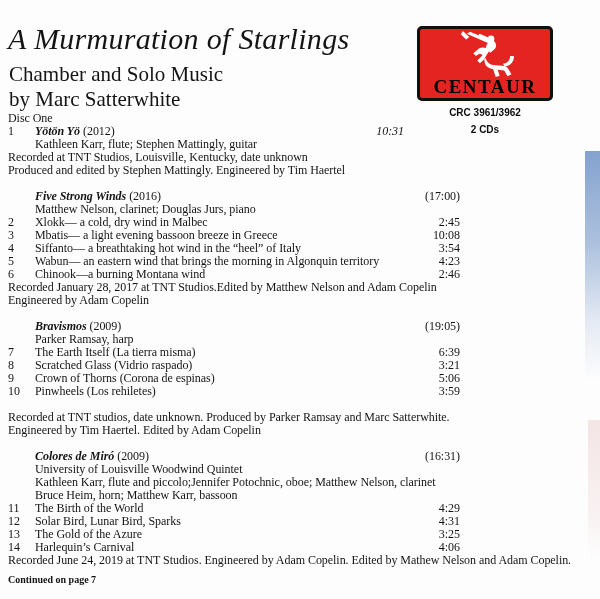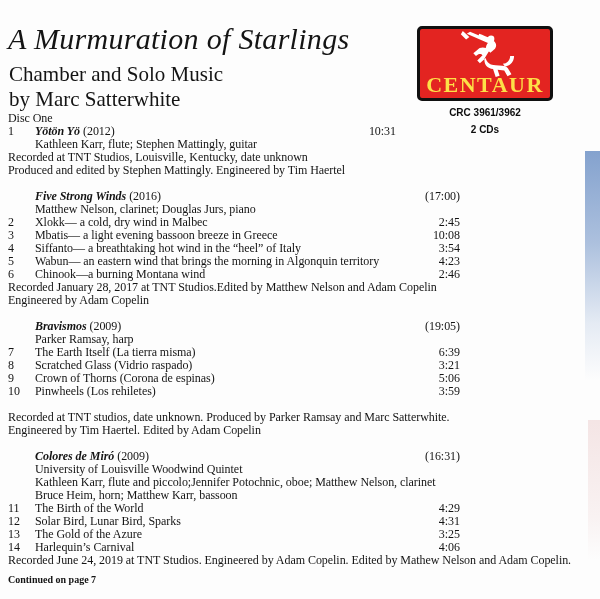--- a/index.html
+++ b/index.html
@@ -10,37 +10,37 @@
   }
   
   .title{position:absolute;left:8px;top:24px;font-style:italic;font-size:30px;line-height:1;letter-spacing:.3px;}
   .sub{position:absolute;left:9px;font-size:21px;line-height:1;}
   .sub1{top:64px;text-align:center;}
   .sub2{top:89px;}
   
   .logo{position:absolute;left:417px;top:26px;width:136px;height:75px;
     background:#e32421;border:3px solid #101010;border-radius:5px;box-sizing:border-box;}
   .logo svg{position:absolute;left:50%;top:2px;transform:translateX(-46%);}
-  .brand{position:absolute;left:0;right:0;bottom:2px;text-align:center;color:#fde047;
-    font-weight:bold;font-size:22px;letter-spacing:1.5px;line-height:1;}
+  .brand{position:absolute;left:0;right:0;bottom:2px;text-align:center;color:#000000;
+    font-weight:bold;font-size:19px;letter-spacing:1.5px;line-height:1;}
   .cat{position:absolute;left:409px;top:104px;width:152px;text-align:center;
     font-family:"Liberation Sans",sans-serif;font-weight:bold;font-size:10px;line-height:17px;color:#0d0d0d;}
   
   .strip{position:absolute;}
   .strip-blue{left:585px;top:151px;width:15px;height:230px;}
   .strip-pink{left:588px;top:420px;width:12px;height:140px;}
   
   .list{position:absolute;left:8px;top:112px;width:584px;font-size:12px;line-height:13px;letter-spacing:-0.05px;}
   .row{position:relative;height:13px;white-space:nowrap;}
   .sp{height:13px;}
   .num{position:absolute;left:0;top:0;}
   .t{position:absolute;left:27px;top:0;}
   .wt{font-weight:bold;font-style:italic;}
   .time{position:absolute;left:340px;top:0;width:112px;text-align:right;}
-  .time.shift{left:276px;}
+  .time.shift{left:284px;font-style:italic;}
   .cred{position:absolute;left:0;top:0;}
   .footer{position:absolute;left:8px;top:574px;font-weight:bold;font-size:10px;}
 </style>
 </head>
 <body>
 
 <div class="page">
 
   <div class="title">A Murmuration of Starlings</div>
   <div class="sub sub1">Chamber and Solo Music</div>

